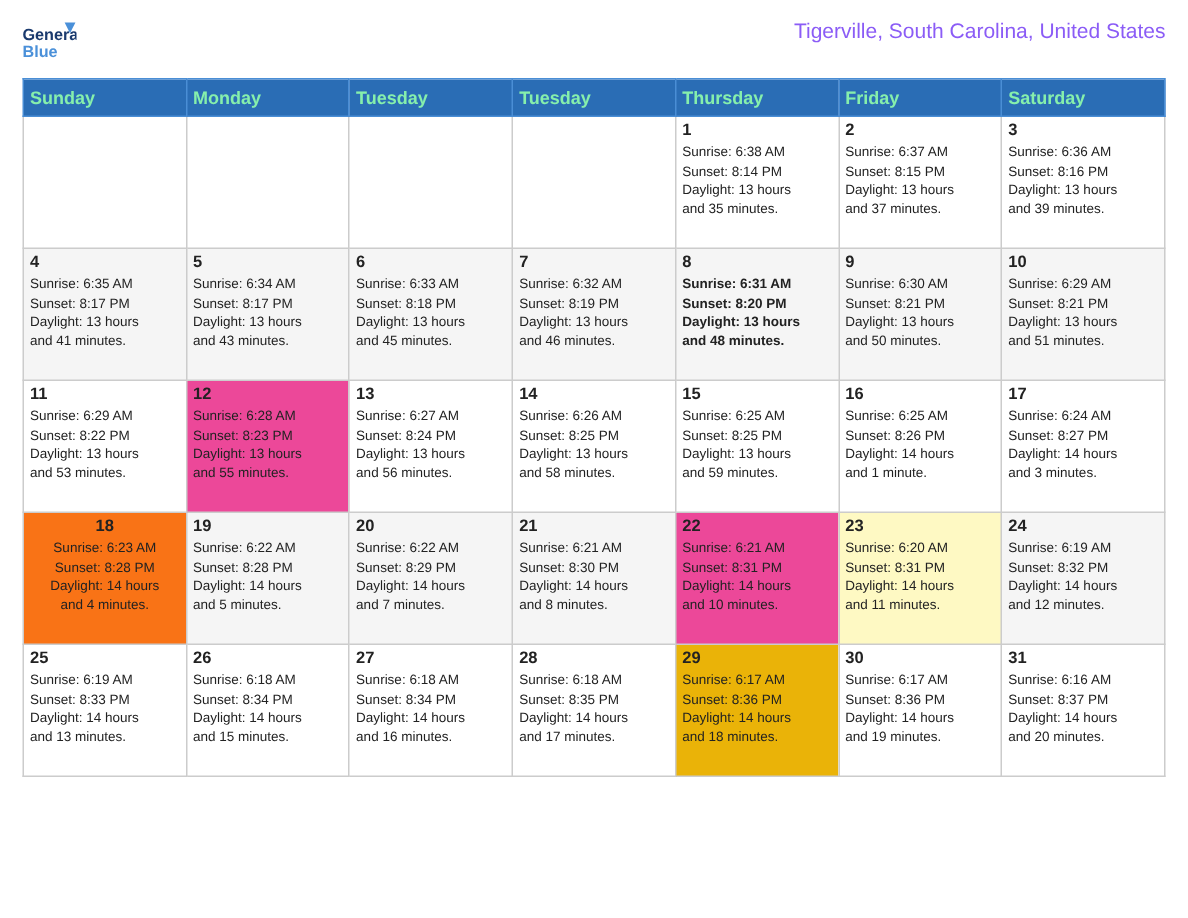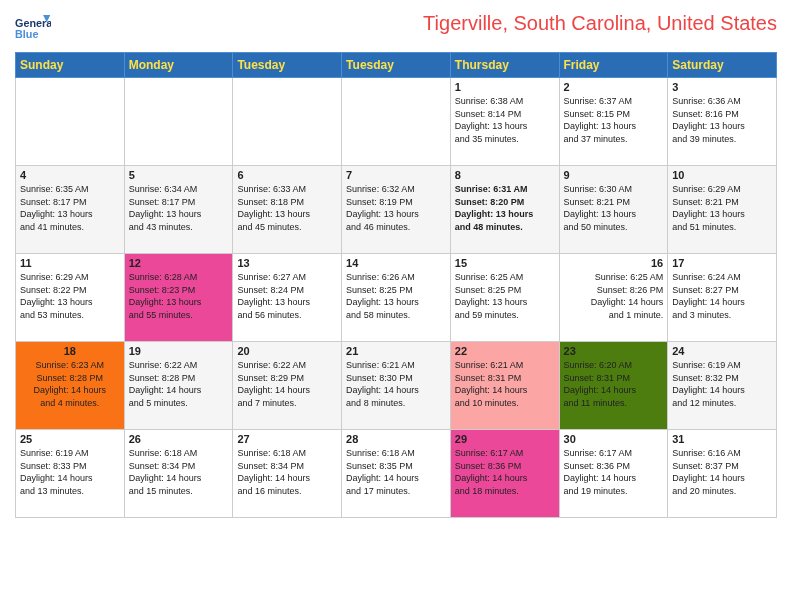--- a/index.html
+++ b/index.html
@@ -36,32 +36,32 @@
     }
     .title-section {
       text-align: right;
     }
     .month-title {
       font-size: 32px;
       font-weight: bold;
       color: #1a3a6e;
     }
     .location {
-      font-size: 20px;
-      color: #ef4444;
+      font-size: 14px;
+      color: #8b5cf6;
       margin-top: 2px;
     }
     .calendar {
       width: 100%;
       border-collapse: collapse;
       border: 1px solid #ccc;
     }
     .calendar th {
       background: #2a6db5;
-      color: #fde047;
+      color: #86efac;
       font-size: 12px;
       padding: 5px 4px;
       text-align: left;
       border: 1px solid #4a8ed5;
       font-weight: bold;
     }
     .calendar td {
       width: calc(100% / 7);
       vertical-align: top;
       border: 1px solid #ccc;
@@ -231,21 +231,21 @@
 Daylight: 13 hours
 and 58 minutes.</div>
           </td>
           <td style="background: rgb(255, 255, 255);">
             <span class="day-num">15</span>
             <div class="day-info" style="white-space: pre-line;">Sunrise: 6:25 AM
 Sunset: 8:25 PM
 Daylight: 13 hours
 and 59 minutes.</div>
           </td>
-          <td style="background: rgb(255, 255, 255); text-align: right;">
+          <td style="background: rgb(255, 255, 255);">
             <span class="day-num">16</span>
             <div class="day-info" style="white-space: pre-line;">Sunrise: 6:25 AM
 Sunset: 8:26 PM
 Daylight: 14 hours
 and 1 minute.</div>
           </td>
           <td style="background: rgb(255, 255, 255);">
             <span class="day-num">17</span>
             <div class="day-info" style="white-space: pre-line;">Sunrise: 6:24 AM
 Sunset: 8:27 PM
@@ -275,28 +275,28 @@
 Daylight: 14 hours
 and 7 minutes.</div>
           </td>
           <td style="background: rgb(245, 245, 245);">
             <span class="day-num">21</span>
             <div class="day-info" style="white-space: pre-line;">Sunrise: 6:21 AM
 Sunset: 8:30 PM
 Daylight: 14 hours
 and 8 minutes.</div>
           </td>
-          <td style="background: #fca5a5;">
+          <td style="background: #ec4899;">
             <span class="day-num">22</span>
             <div class="day-info" style="white-space: pre-line;">Sunrise: 6:21 AM
 Sunset: 8:31 PM
 Daylight: 14 hours
 and 10 minutes.</div>
           </td>
-          <td style="background: #4d7c0f;">
+          <td style="background: #fef9c3;">
             <span class="day-num">23</span>
             <div class="day-info" style="white-space: pre-line;">Sunrise: 6:20 AM
 Sunset: 8:31 PM
 Daylight: 14 hours
 and 11 minutes.</div>
           </td>
           <td style="background: rgb(245, 245, 245);">
             <span class="day-num">24</span>
             <div class="day-info" style="white-space: pre-line;">Sunrise: 6:19 AM
 Sunset: 8:32 PM
@@ -326,21 +326,21 @@
 Daylight: 14 hours
 and 16 minutes.</div>
           </td>
           <td style="background: rgb(255, 255, 255);">
             <span class="day-num">28</span>
             <div class="day-info" style="white-space: pre-line;">Sunrise: 6:18 AM
 Sunset: 8:35 PM
 Daylight: 14 hours
 and 17 minutes.</div>
           </td>
-          <td style="background: #ec4899; margin-left: 12px;">
+          <td style="background: #eab308; margin-left: 12px;">
             <span class="day-num">29</span>
             <div class="day-info" style="white-space: pre-line;">Sunrise: 6:17 AM
 Sunset: 8:36 PM
 Daylight: 14 hours
 and 18 minutes.</div>
           </td>
           <td style="background: rgb(255, 255, 255);">
             <span class="day-num">30</span>
             <div class="day-info" style="white-space: pre-line;">Sunrise: 6:17 AM
 Sunset: 8:36 PM

